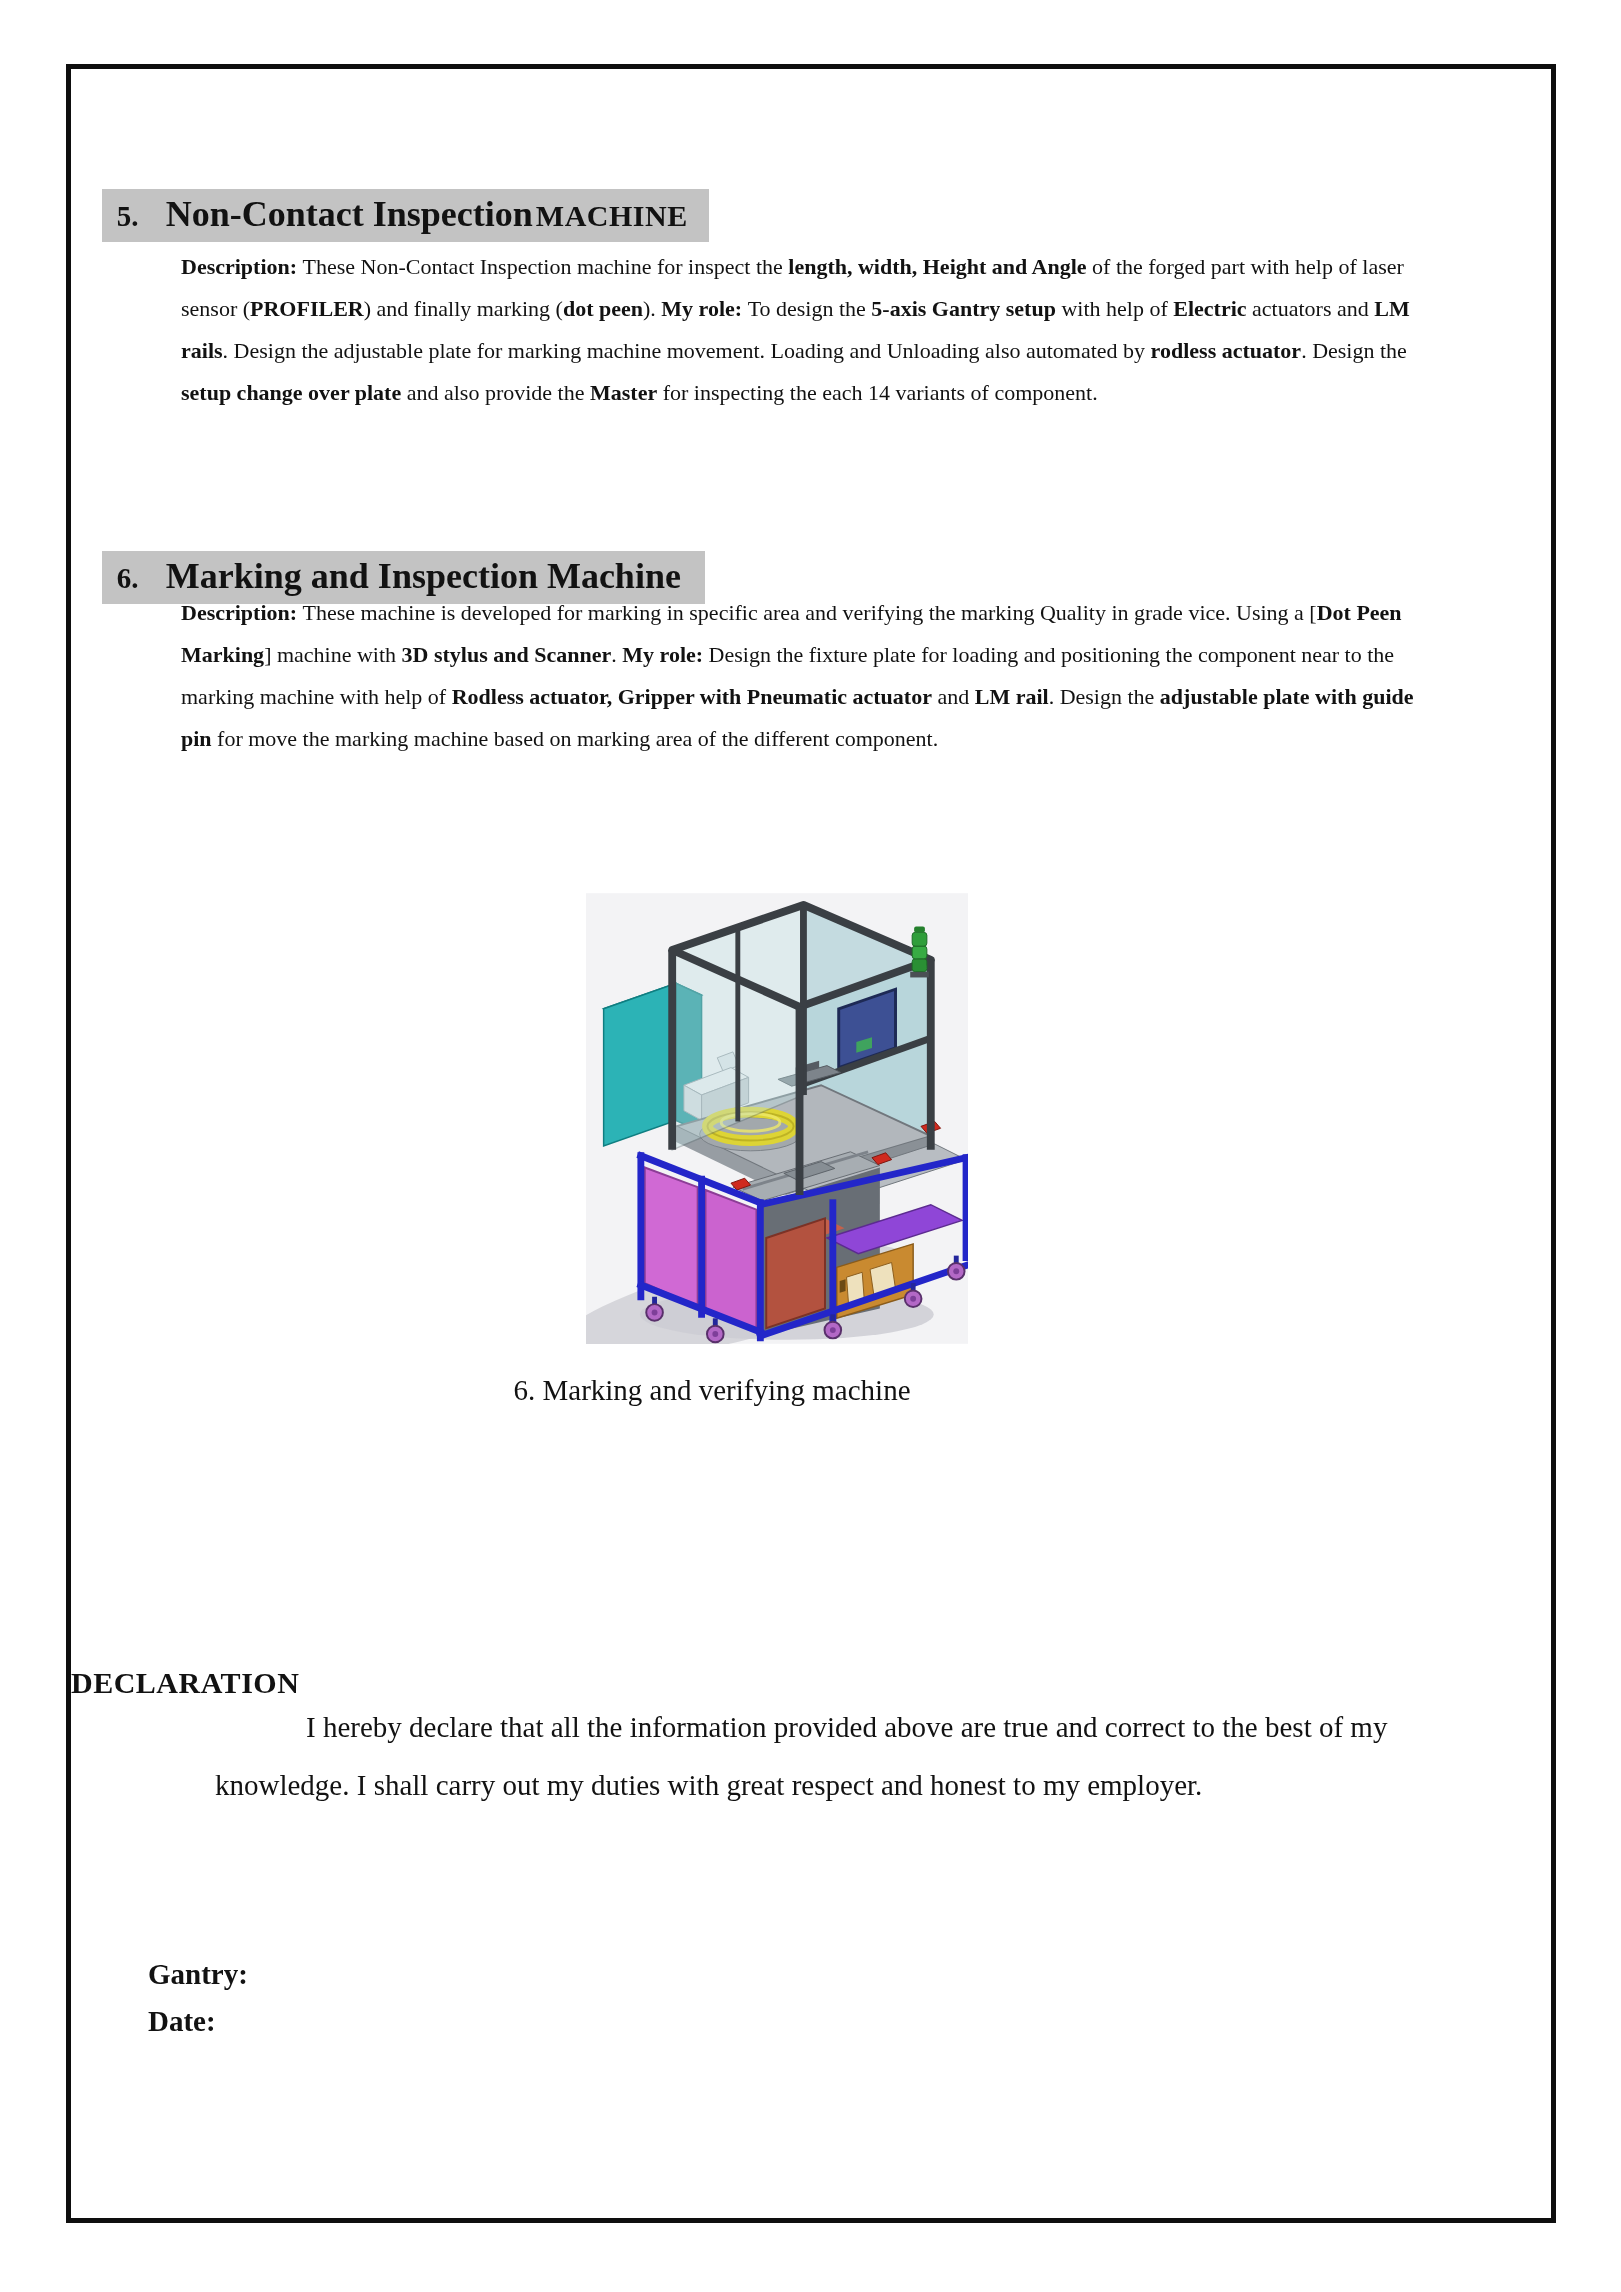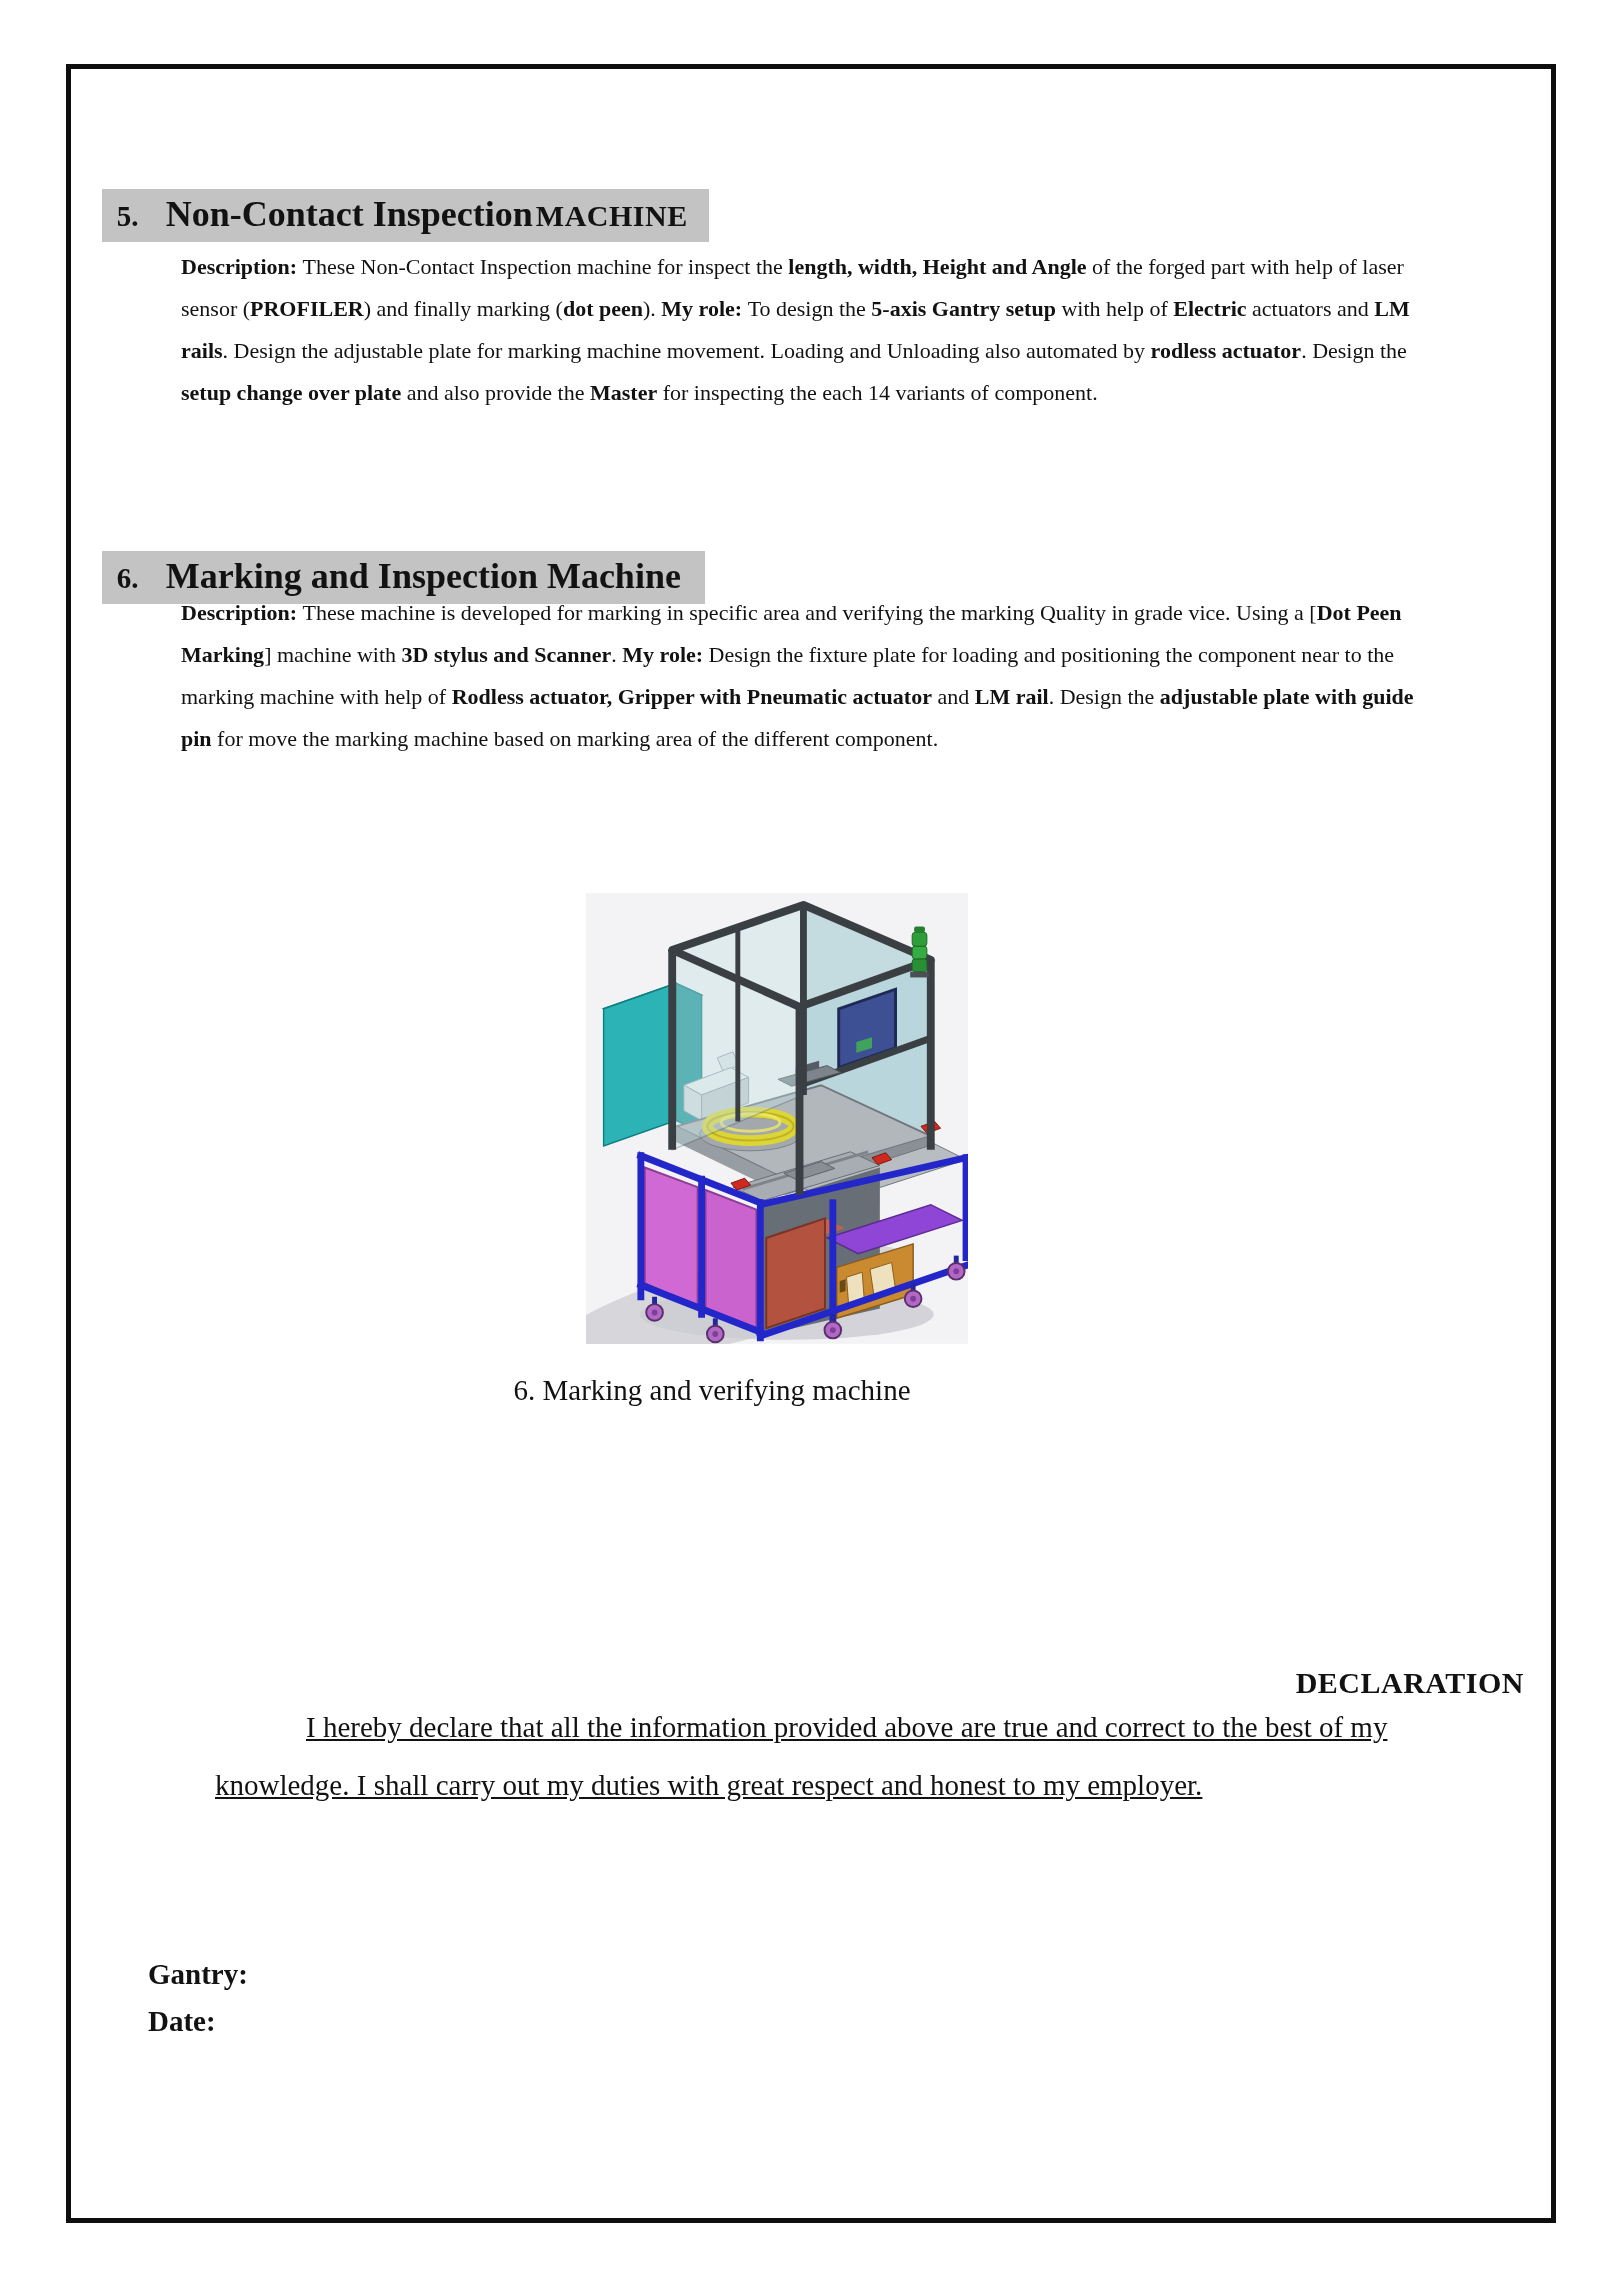--- a/index.html
+++ b/index.html
@@ -24,27 +24,27 @@
     font-size:22px;line-height:42px;text-align:left;
   }
   .para b{font-weight:bold;}
   .figure{position:absolute;left:515px;top:824px;width:382px;height:451px;margin:0;}
   .figure svg{display:block;}
   .caption{
     position:absolute;left:298px;top:1305px;width:686px;margin:0;
     font-size:29px;text-align:center;
   }
   .decl-heading{
-    position:absolute;left:16px;top:1597px;width:1478px;margin-right:41px;
+    position:absolute;left:0;top:1597px;width:1478px;margin-right:41px;
     box-sizing:border-box;padding-right:41px;
-    font-size:30px;font-weight:bold;text-align:right;letter-spacing:0.5px;
+    font-size:30px;font-weight:bold;text-align:left;letter-spacing:0.5px;
   }
   .decl-body{
     position:absolute;left:144px;top:1629px;width:1274px;margin:0;
-    font-size:29px;line-height:58px;text-indent:91px;text-decoration:underline;
+    font-size:29px;line-height:58px;text-indent:91px;
   }
   .footer-fields{
     position:absolute;left:77px;top:1882px;
     font-size:29px;font-weight:bold;line-height:47px;
   }
 </style>
 </head>
 <body>
 
 <div class="frame">

